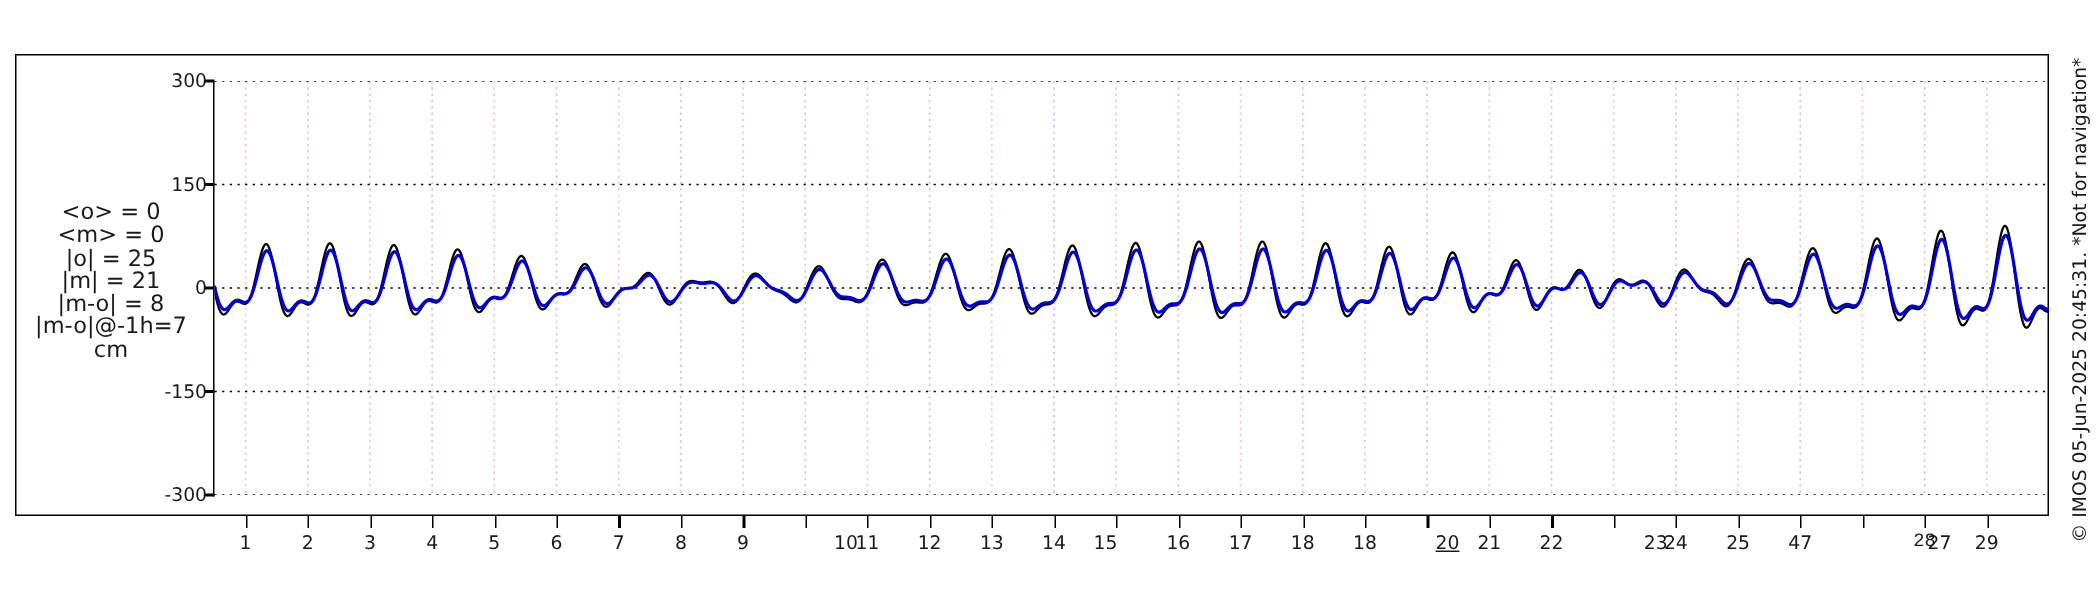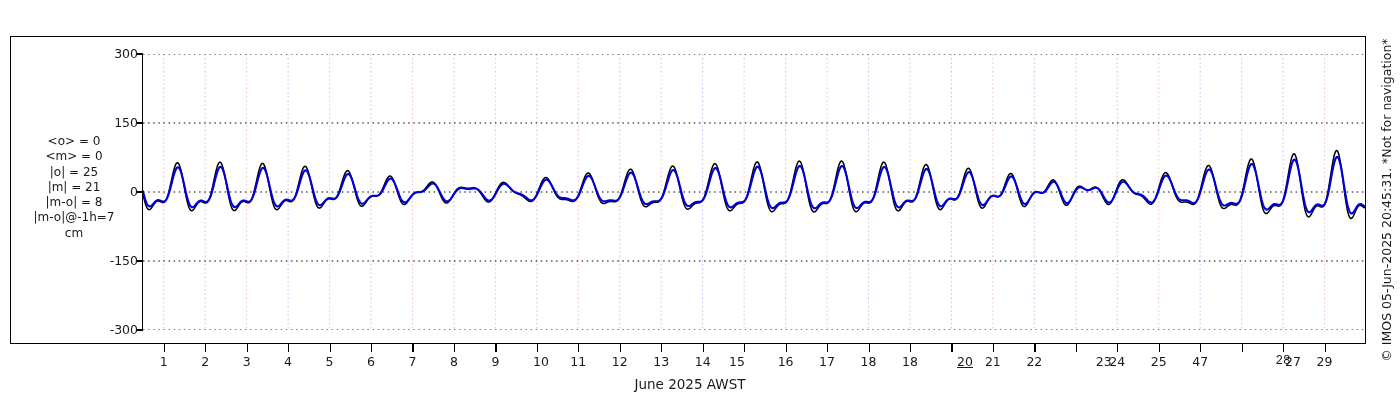--- a/index.html
+++ b/index.html
@@ -109,21 +109,21 @@
     color: #1a1a1a;
     white-space: nowrap;
   }
   
   #stats-block {
     position: absolute;
     left: 14px;
     top: 134px;
     width: 120px;
     text-align: center;
-    font-size: 12px;
+    font-size: 15px;
     line-height: 15.3px;
     color: #1a1a1a;
     white-space: nowrap;
   }
   #stats-block div {
     white-space: nowrap;
   }
   
   #copyright {
     position: absolute;
@@ -249,21 +249,21 @@
   <div id="x-labels">
       <div class="x-tick-label" style="left: 163.729px;">1</div>
       <div class="x-tick-label" style="left: 205.186px;">2</div>
       <div class="x-tick-label" style="left: 246.644px;">3</div>
       <div class="x-tick-label" style="left: 288.102px;">4</div>
       <div class="x-tick-label" style="left: 329.559px;">5</div>
       <div class="x-tick-label" style="left: 371.017px;">6</div>
       <div class="x-tick-label" style="left: 412.475px;">7</div>
       <div class="x-tick-label" style="left: 453.932px;">8</div>
       <div class="x-tick-label" style="left: 495.39px;">9</div>
-      <div class="x-tick-label" style="left: 541px;">10</div>
+      <div class="x-tick-label" style="left: 564px;">10</div>
       <div class="x-tick-label" style="left: 578.305px;">11</div>
       <div class="x-tick-label" style="left: 619.763px;">12</div>
       <div class="x-tick-label" style="left: 661.22px;">13</div>
       <div class="x-tick-label" style="left: 702.678px;">14</div>
       <div class="x-tick-label" style="left: 737px;">15</div>
       <div class="x-tick-label" style="left: 785.593px;">16</div>
       <div class="x-tick-label" style="left: 827.051px;">17</div>
       <div class="x-tick-label" style="left: 868.508px;">18</div>
       <div class="x-tick-label" style="left: 909.966px;">18</div>
       <div class="x-tick-label" style="left: 965px; text-decoration: underline;">20</div>
@@ -271,17 +271,16 @@
       <div class="x-tick-label" style="left: 1034.34px;">22</div>
       <div class="x-tick-label" style="left: 1075.8px; margin-left: 28px;">23</div>
       <div class="x-tick-label" style="left: 1117.25px;">24</div>
       <div class="x-tick-label" style="left: 1158.71px;">25</div>
       <div class="x-tick-label" style="left: 1200.17px;">47</div>
       <div class="x-tick-label" style="left: 1293px;">27</div>
       <div class="x-tick-label" style="left: 1283.08px; font-family: Liberation Mono, monospace;">28</div>
       <div class="x-tick-label" style="left: 1324.54px;">29</div>
     </div>
 
-  <div id="x-axis-title">June 2025 AWST</div>
 
   <div id="copyright">© IMOS 05-Jun-2025 20:45:31. *Not for navigation*</div>
 
 </div>
 
 </body></html>

